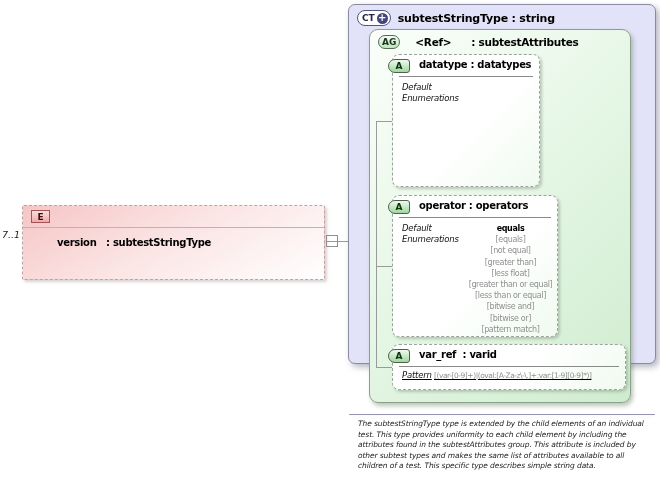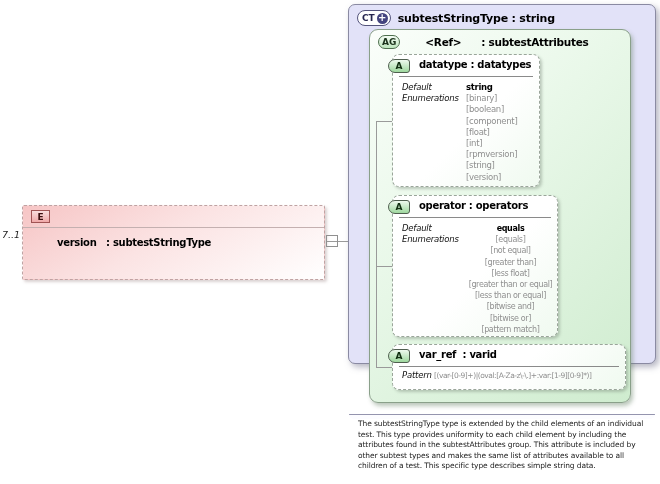--- a/index.html
+++ b/index.html
@@ -19,29 +19,29 @@
     background:#fff; border:1px solid #54547c; border-radius:8px;
     padding:0 2px 0 4px; font-size:9px; font-weight:bold; color:#26264f;}
   .plus-circle{display:inline-block; width:11px; height:11px; border-radius:50%;
     background:#45457f; color:#fff; font-size:10px; line-height:10px; text-align:center; font-weight:bold;}
   .box-title{font-weight:bold; font-size:10px; letter-spacing:-0.3px; white-space:pre; color:#000;}
   .ct-title{font-size:11px; letter-spacing:-0.2px;}
 
   
   .ct-annotation{position:absolute; left:0; right:0; top:409px; bottom:0;
     border-top:1px solid #9494ae; background:#fcfcff; border-radius:0 0 7px 7px;
-    padding:4px 9px 0 9px; font-size:7.5px; letter-spacing:-0.1px;
+    padding:4px 9px 0 9px; font-style:italic; font-size:7.5px; letter-spacing:-0.1px;
     line-height:10.5px; color:#1c1c1c;}
 
   
   .ag-box{position:absolute; left:20px; top:24px; width:262px; height:374px;
     background:linear-gradient(135deg,#fbfefb 0%, #e9f8e9 40%, #cfeccf 100%);
     border:1px solid #8aa08a; border-radius:9px;
     box-shadow:2px 3px 4px rgba(105,130,105,.45);}
-  .ag-header{position:absolute; left:8px; top:5px; display:flex; align-items:center; gap:25px;}
+  .ag-header{position:absolute; left:8px; top:5px; display:flex; align-items:center; gap:15px;}
   .ag-badge{display:inline-block; height:14px; line-height:13px; padding:0 3px;
     background:linear-gradient(#f5fcf5,#bfe6bf); border:1px solid #4f6f4f; border-radius:7px;
     font-size:9px; font-weight:bold; color:#1c321c; text-align:center;}
   .ag-title{font-size:10.5px;}
 
   
   .vline{position:absolute; background:var(--line); width:1px;}
   .hline{position:absolute; background:var(--line); height:1px;}
 
   
@@ -55,21 +55,21 @@
     background:linear-gradient(#eefaee,#9fd89f); border:1px solid #4f5f4f;
     border-radius:7px 3px 3px 7px; font-size:9px; font-weight:bold; text-align:center; color:#123012;}
   .attr-title{position:absolute; left:26px; top:4px;text-align:center;}
   .attr-sep{position:absolute; left:6px; right:6px; top:21px; border-top:1px solid #8a8a8a;}
   .facets{position:absolute; left:9px; top:27px; right:2px; bottom:2px; display:flex;}
   .facet-labels{width:64px; flex-shrink:0;}
   .facet-labels div{font-style:italic; font-size:8.5px; letter-spacing:-0.2px; line-height:11.2px; color:#111;}
   .facet-values{flex:1;}
   .facet-values div{font-size:8.5px; letter-spacing:-0.3px; line-height:11.2px; white-space:nowrap;}
   .attr-operator .facet-values div{font-size:8px; letter-spacing:-0.35px;text-align:center;}
-  .attr-varref .facets{top:25px;}
+  .attr-varref .facets{top:25px;text-decoration:underline;}
   .attr-varref .facet-labels{width:32px;}
   .default-value{font-weight:bold; color:#000;}
   .enum-value{color:var(--enum);}
   .pattern-value{font-size:7.5px !important; letter-spacing:-0.45px !important;}
 
   
   .el-box{position:absolute; left:22px; top:205px; width:303px; height:75px;
     background:linear-gradient(150deg,#f6c5c5 0%, #fbe3e3 45%, #ffffff 100%);
     border:1px dashed #bfa3a3; border-radius:2px;
     box-shadow:2px 2px 3px rgba(150,125,125,.35);}
@@ -125,31 +125,20 @@
 
       <div class="attr-box attr-datatype">
         <div class="a-badge">A</div>
         <div class="attr-title box-title">datatype : datatypes</div>
         <div class="attr-sep"></div>
         <div class="facets">
           <div class="facet-labels">
               <div>Default</div>
               <div>Enumerations</div>
             </div>
-          <div class="facet-values">
-              <div class="default-value">string</div>
-              <div class="enum-value">[binary]</div>
-              <div class="enum-value">[boolean]</div>
-              <div class="enum-value">[component]</div>
-              <div class="enum-value">[float]</div>
-              <div class="enum-value">[int]</div>
-              <div class="enum-value">[rpmversion]</div>
-              <div class="enum-value">[string]</div>
-              <div class="enum-value">[version]</div>
-            </div>
         </div>
       </div>
 
       <div class="attr-box attr-operator">
         <div class="a-badge">A</div>
         <div class="attr-title box-title">operator : operators</div>
         <div class="attr-sep"></div>
         <div class="facets">
           <div class="facet-labels">
               <div>Default</div>

